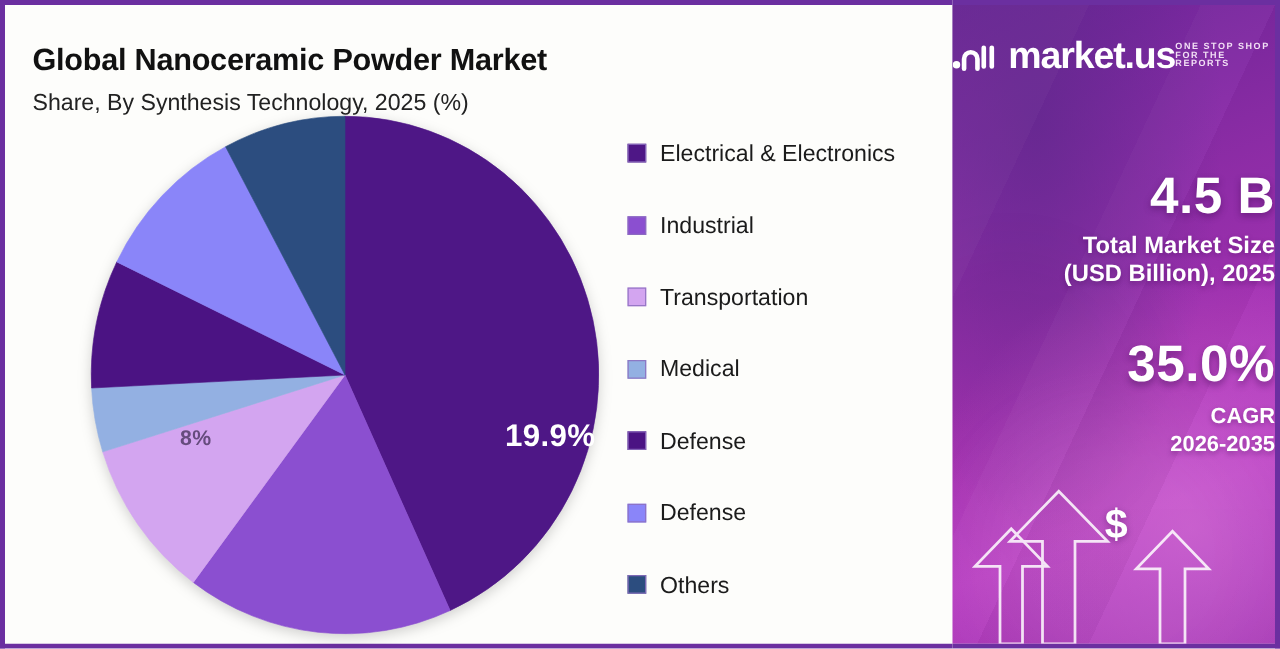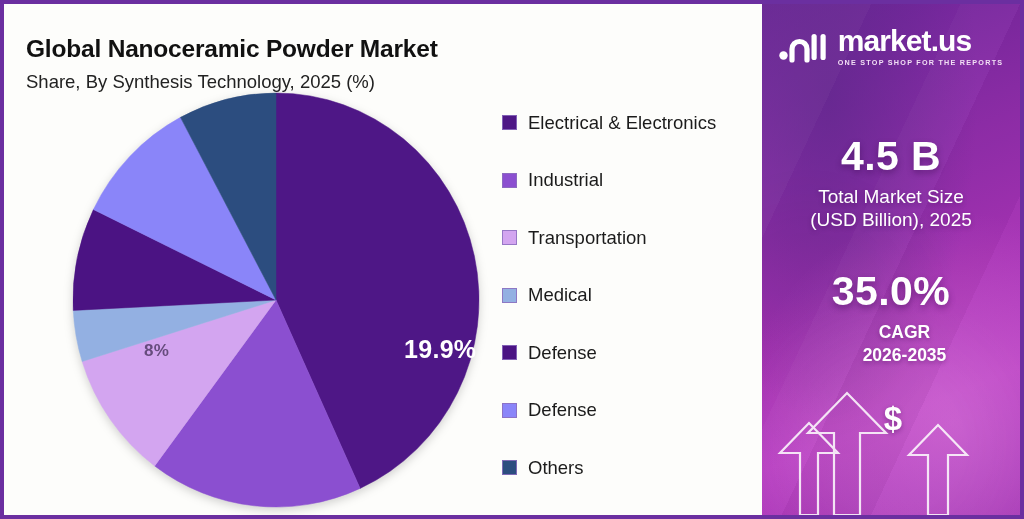--- a/index.html
+++ b/index.html
@@ -126,51 +126,51 @@
   }
   .brand {
     position: absolute;
     left: 0; top: 22px;
     width: 100%;
     display: flex;
     align-items: center;
     justify-content: center;
   }
   .brand-mark { margin-right: 9px; display:block; }
-  .brand-text-block { display: flex; flex-direction: column; align-items: flex-start; }
+  .brand-text-block { display: flex; align-items: flex-start; }
   .brand-name {
     font-size: 30px;
     font-weight: bold;
     color: #ffffff;
     letter-spacing: -0.9px;
     line-height: 1;
   }
   .brand-tag {
     font-size: 7.2px;
     font-weight: bold;
     color: #f2dff5;
     letter-spacing: 1.25px;
     margin-top: 3px;
     line-height: 1;
   }
 
-  .stat-block { position: absolute; left: 0; width: 100%; text-align: center; }
+  .stat-block { position: absolute; left: 0; width: 100%; text-align: right; }
   .stat-1 { top: 131px; }
   .stat-2 { top: 266px; }
   .stat-value {
     font-size: 41px;
     font-weight: bold;
     color: #ffffff;
     letter-spacing: 0.4px;
     line-height: 1.05;
     text-shadow: 0 3px 6px rgba(60,10,80,0.45);
   }
   .stat-caption {
     font-size: 19px;
-    font-weight: normal;
+    font-weight: bold;
     color: #ffffff;
     line-height: 1.22;
     margin-top: 7px;
     text-shadow: 0 2px 4px rgba(60,10,80,0.35);
   }
   .stat-caption-sm {
     font-size: 17.5px;
     font-weight: bold;
     color: #ffffff;
     line-height: 1.3;

